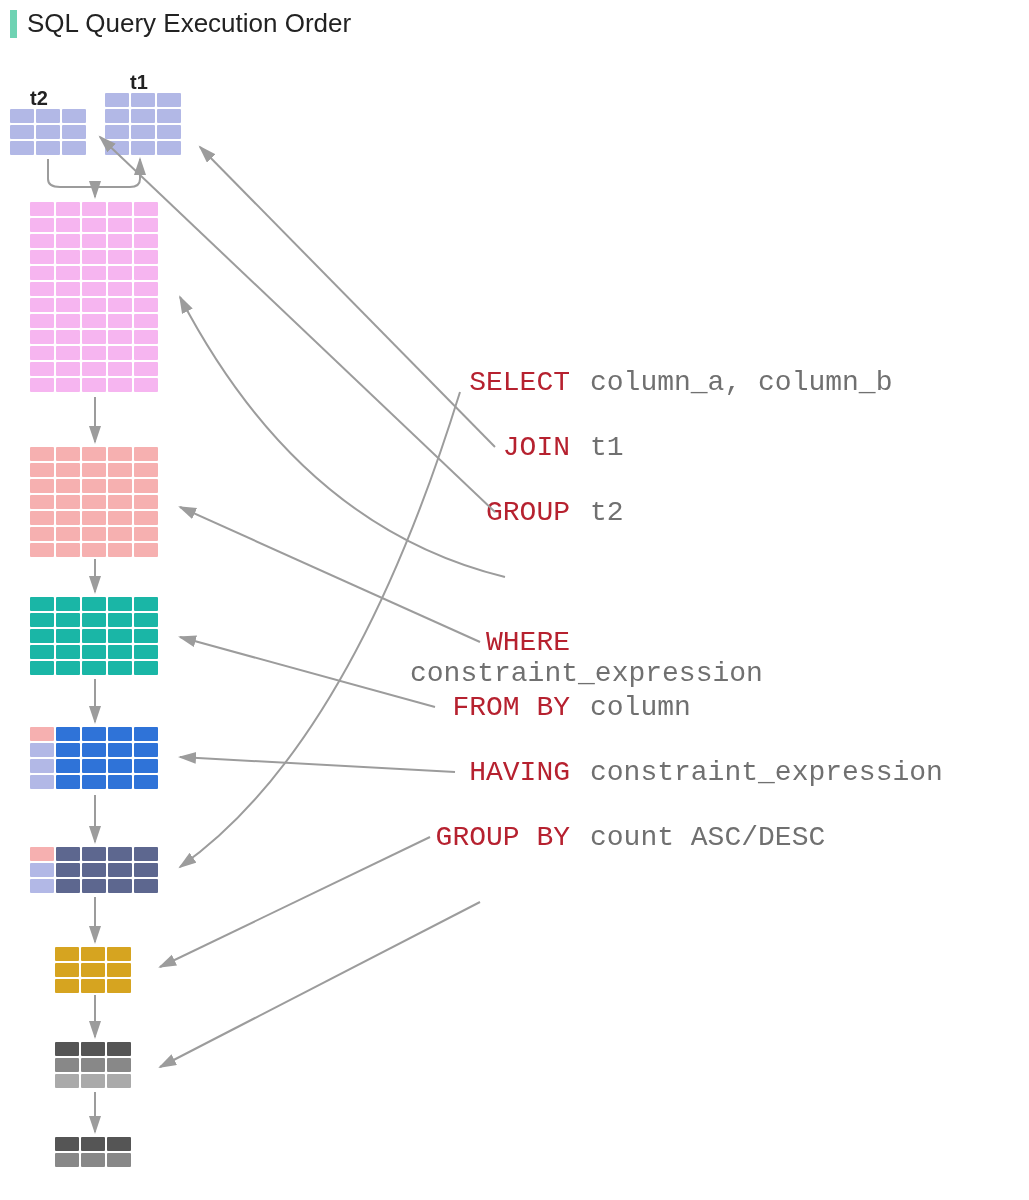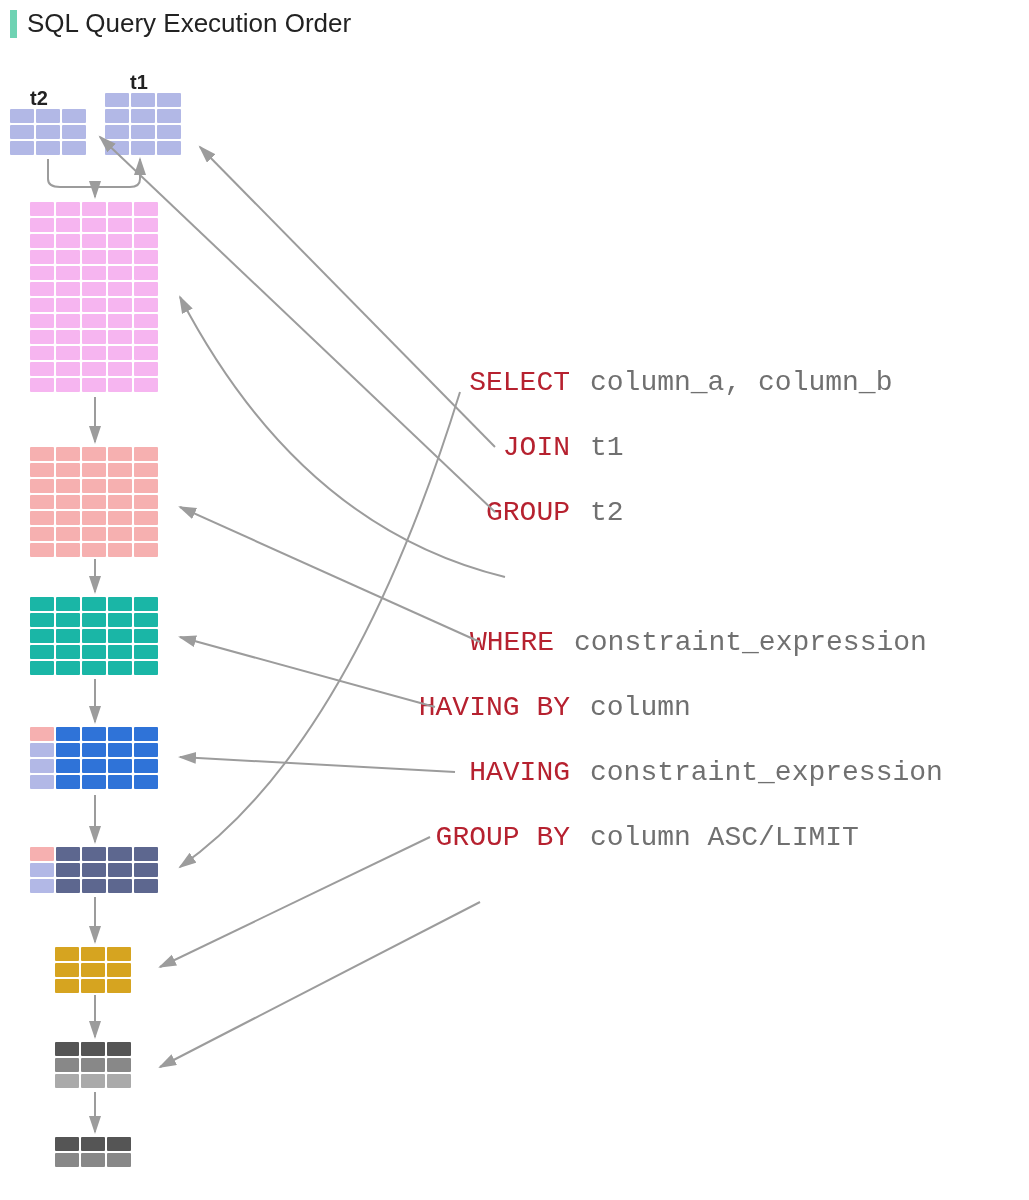--- a/index.html
+++ b/index.html
@@ -428,35 +428,35 @@
     <span class="arg">column_a, column_b</span>
   </div>
   <div class="sql-line" style="left:410px; top:385px;">
     <span class="kw">JOIN</span>
     <span class="arg">t1</span>
   </div>
   <div class="sql-line" style="left:410px; top:450px;">
     <span class="kw">GROUP</span>
     <span class="arg">t2</span>
   </div>
-  <div class="sql-line" style="left:394px; top:580px;">
+  <div class="sql-line" style="left:410px; top:580px;flex-direction:column;">
     <span class="kw">WHERE</span>
     <span class="arg">constraint_expression</span>
   </div>
   <div class="sql-line" style="left:410px; top:645px;">
-    <span class="kw">HAVING BY</span>
+    <span class="kw">FROM BY</span>
     <span class="arg">column</span>
   </div>
   <div class="sql-line" style="left:410px; top:710px;">
     <span class="kw">HAVING</span>
     <span class="arg">constraint_expression</span>
   </div>
   <div class="sql-line" style="left:410px; top:775px;">
     <span class="kw">GROUP BY</span>
-    <span class="arg">column ASC/LIMIT</span>
+    <span class="arg">count ASC/DESC</span>
   </div>
 
   <svg class="arrows">
     <defs>
       <marker id="ah" markerWidth="10" markerHeight="10" refX="8" refY="3" orient="auto">
         <path d="M0,0 L9,3 L0,6 z" fill="#9c9c9c"></path>
       </marker>
     </defs>
     <g stroke="#9c9c9c" stroke-width="2" fill="none" marker-end="url(#ah)">
 

